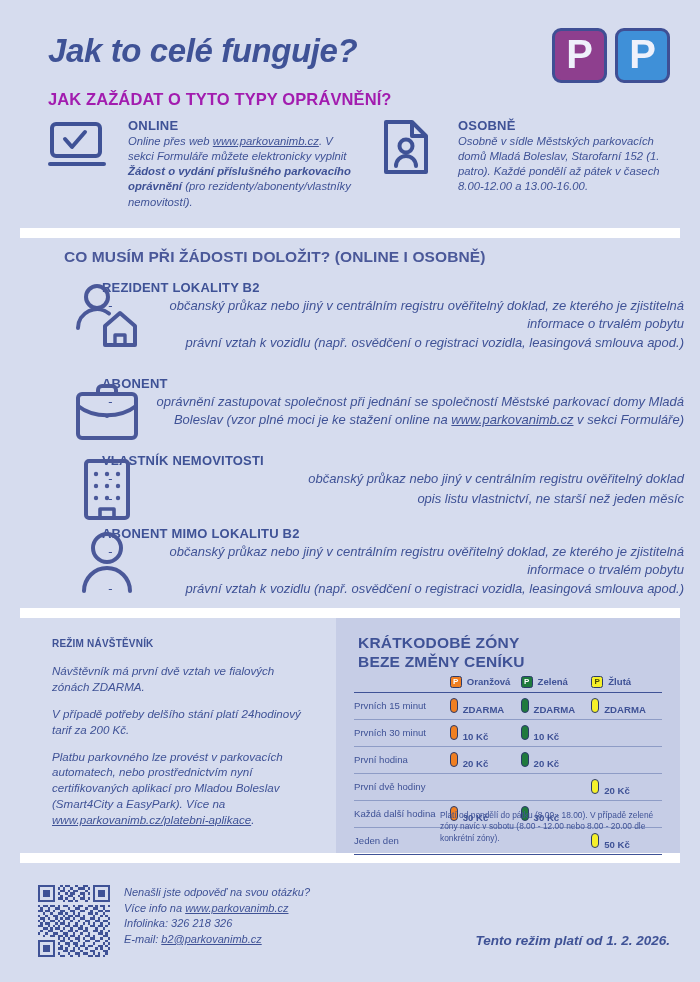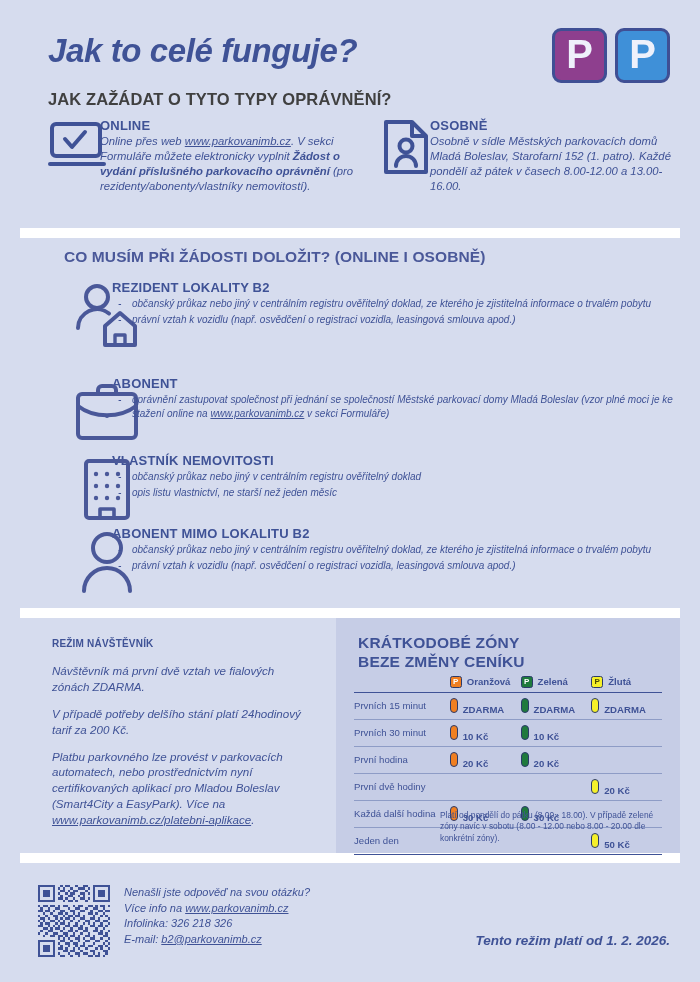--- a/index.html
+++ b/index.html
@@ -29,69 +29,69 @@
   
   #sec-header { top: 0; left: 0; width: 700px; height: 228px; }
   .title {
     position: absolute; left: 48px; top: 32px;
     font-size: 33px; font-weight: bold; font-style: italic;
     color: #3f5296; letter-spacing: -0.4px;
   }
   .subtitle {
     position: absolute; left: 48px; top: 90px;
     font-size: 16.5px; font-weight: bold;
-    color: #404040; letter-spacing: 0.1px;
+    color: #a21caf; letter-spacing: 0.1px;
   }
   .logo { position: absolute; right: 30px; top: 28px; display: flex; gap: 8px; }
   .logo-tile {
     width: 55px; height: 55px; border-radius: 9px;
     border: 3px solid #3f4f94;
     display: flex; align-items: center; justify-content: center;
     font-size: 40px; font-weight: bold; color: #eef1fb;
     line-height: 1; padding-bottom: 3px;
   }
   .logo-tile.purple { background: #8e3f8e; }
   .logo-tile.blue   { background: #3f90d8; }
 
   .howrow { position: absolute; top: 118px; left: 0; width: 700px; }
   .howitem { position: absolute; }
   .howitem.online  { left: 48px;  width: 310px; }
   .howitem.osobne  { left: 378px; width: 300px; }
   .how-icon { position: absolute; left: 0; top: 0; width: 58px; height: 58px; }
-  .how-body { margin-left: 52px; }
+  .how-body { margin-left: 80px; }
   .how-h {
     font-size: 13px; font-weight: bold; color: #3f5296;
     letter-spacing: 0.2px; margin-bottom: 1px;
   }
   .how-p {
     font-size: 11.3px; font-style: italic; color: #3f5296;
     line-height: 1.34;
   }
   .how-p b { font-weight: bold; }
   .u { text-decoration: underline; }
 
   
   #sec-docs { top: 238px; left: 16px; width: 700px; height: 370px; }
   .docs-h {
     position: absolute; left: 48px; top: 10px;
     font-size: 15.5px; font-weight: bold; color: #4a5899;
     letter-spacing: 0.1px;
   }
   .doc-item { position: absolute; left: 48px; width: 620px; }
   .doc-icon { position: absolute; left: 8px; top: 0; width: 70px; height: 70px; }
-  .doc-body { margin-left: 48px; }
+  .doc-body { margin-left: 38px; }
   .doc-h {
     font-size: 13px; font-weight: bold; color: #3f5296;
     letter-spacing: 0.2px; margin-bottom: 2px;
   }
   .doc-ul { list-style: none; }
   .doc-li {
     position: relative; padding-left: 20px;
-    font-size: 10px; font-style: italic; color: #3f5296;
-    line-height: 1.35; margin-bottom: 2px;
+    font-size: 13px; font-style: italic; color: #3f5296;
+    line-height: 1.35; margin-bottom: 2px; text-align: right;
   }
   .doc-li::before {
     content: "-"; position: absolute; left: 6px; top: 0;
   }
 
   
   #sec-visitor { top: 618px; left: 20px; width: 310px; height: 235px; }
   .vis-h {
     position: absolute; left: 32px; top: 20px;
     font-size: 10px; font-weight: bold; color: #3f5296;

